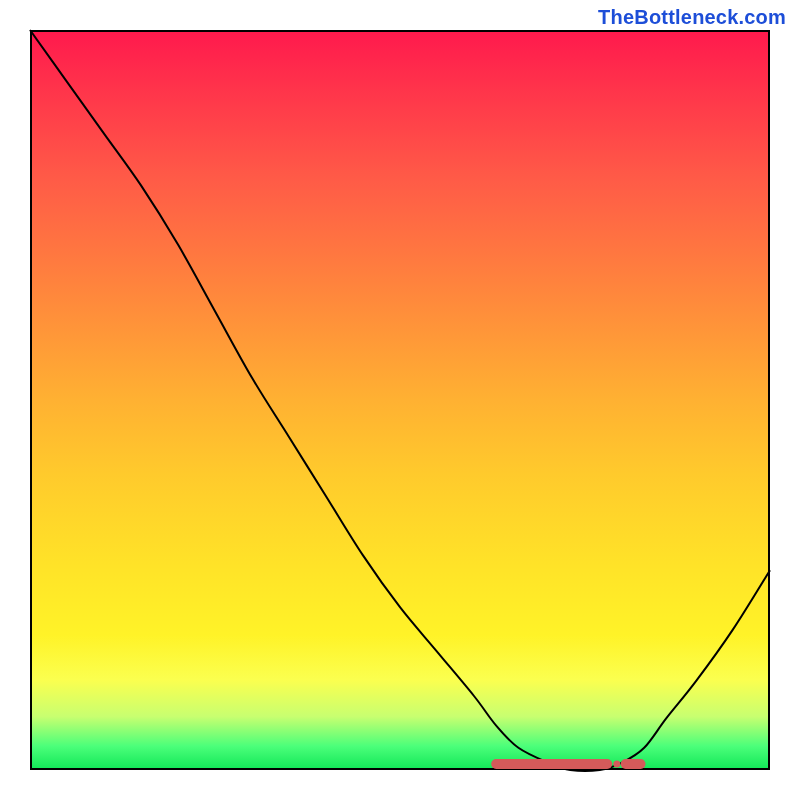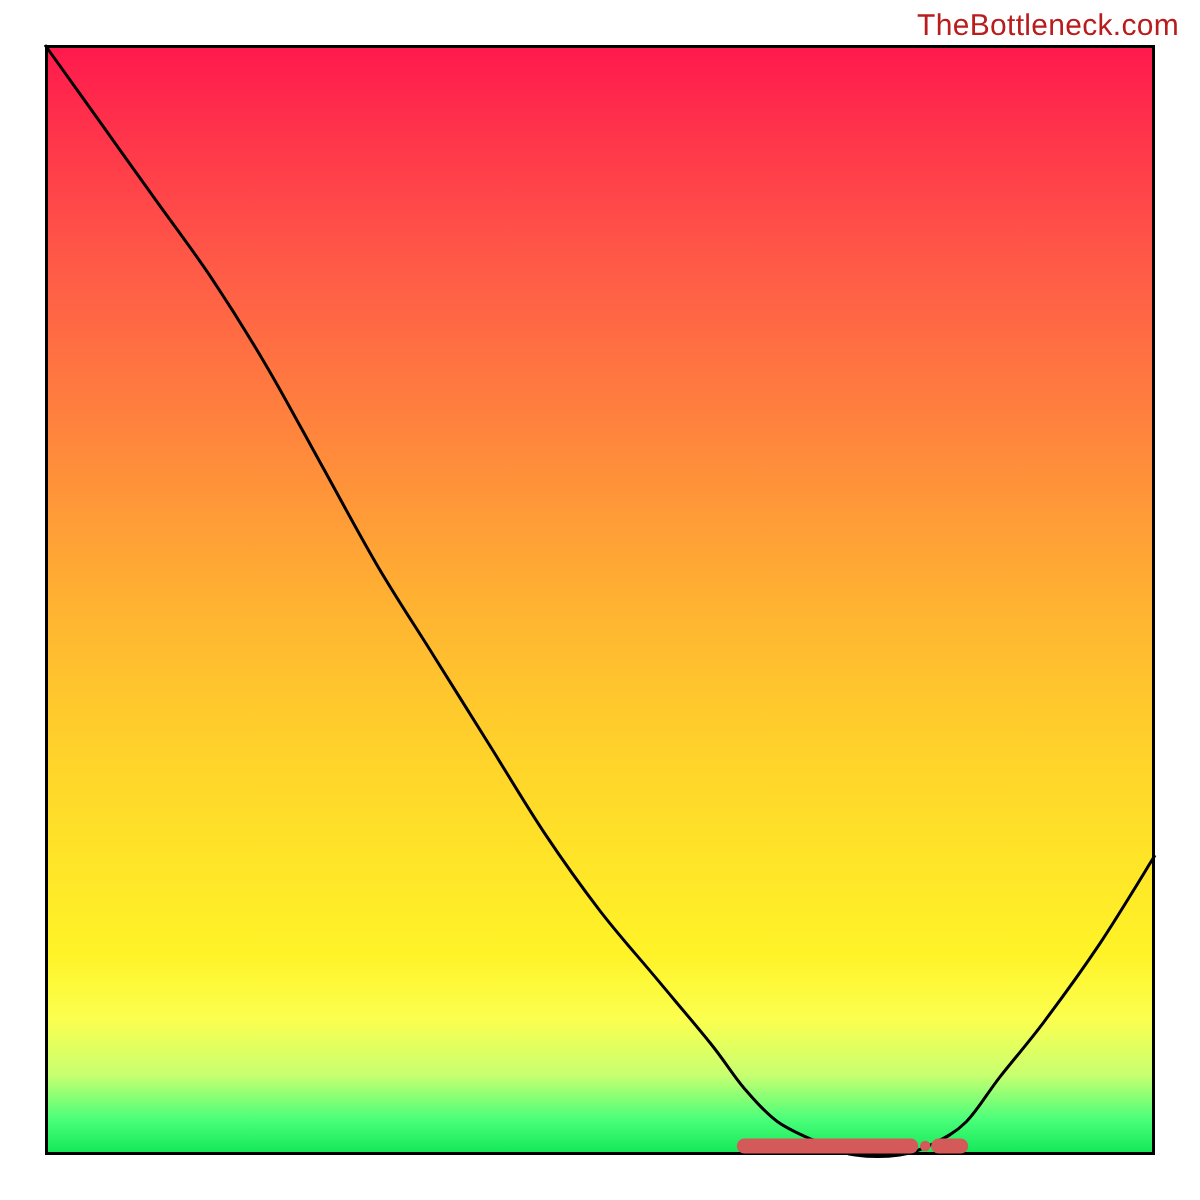--- a/index.html
+++ b/index.html
@@ -13,22 +13,22 @@
   .container {
     position: relative;
     width: 800px;
     height: 800px;
   }
   .watermark {
     position: absolute;
     top: 6px;
     right: 14px;
     font-size: 20px;
-    font-weight: normal;
-    color: #b91c1c;
+    font-weight: bold;
+    color: #1d4ed8;
     letter-spacing: 0.2px;
   }
   .plot-area {
     position: absolute;
     left: 30px;
     top: 30px;
     width: 740px;
     height: 740px;
     box-sizing: border-box;
     background: linear-gradient(to bottom,

